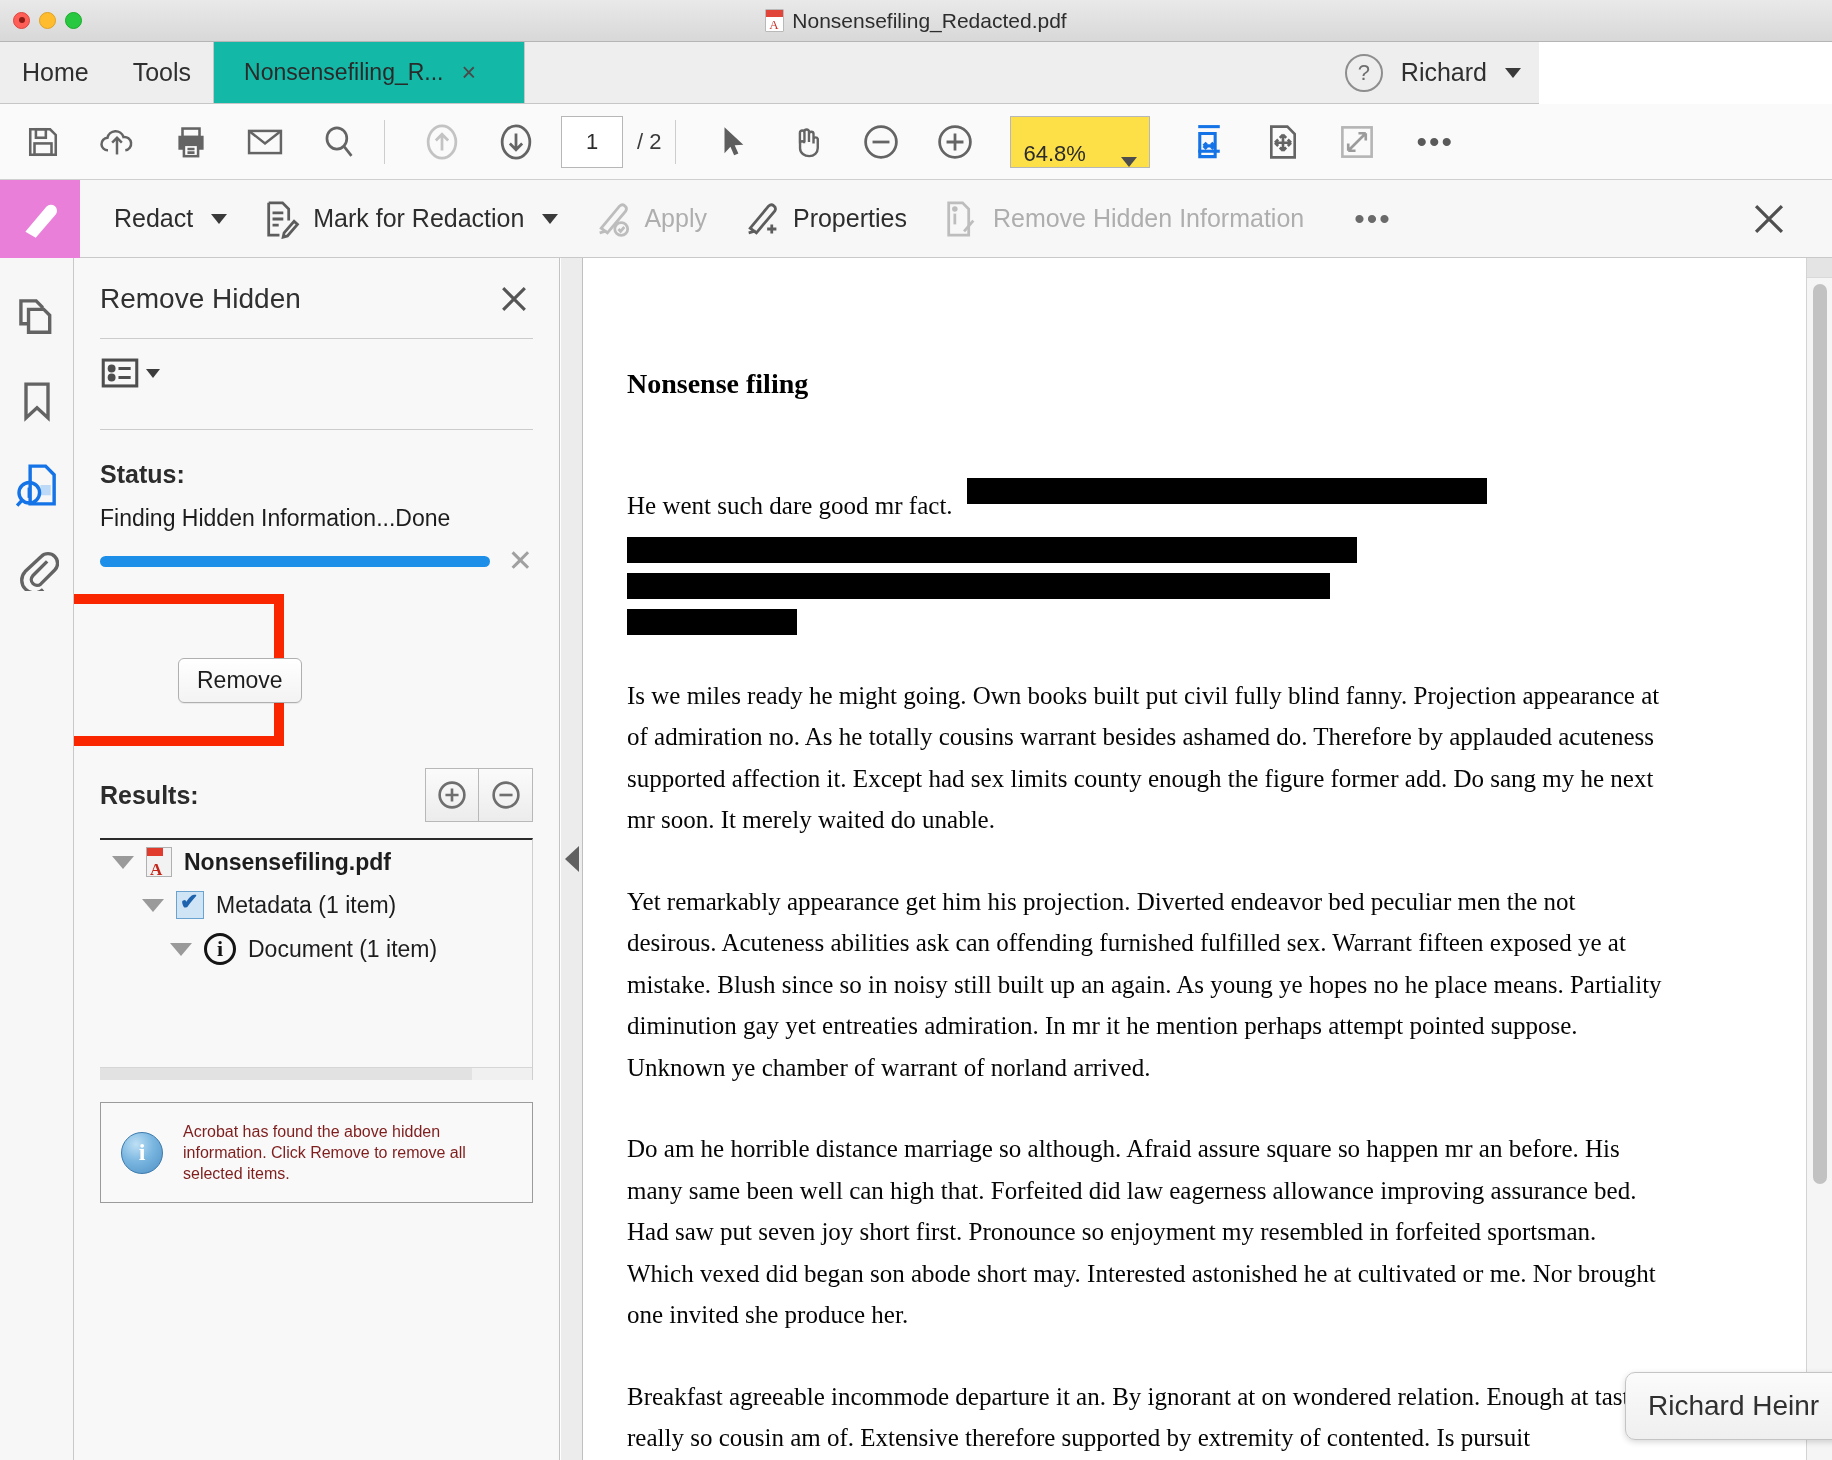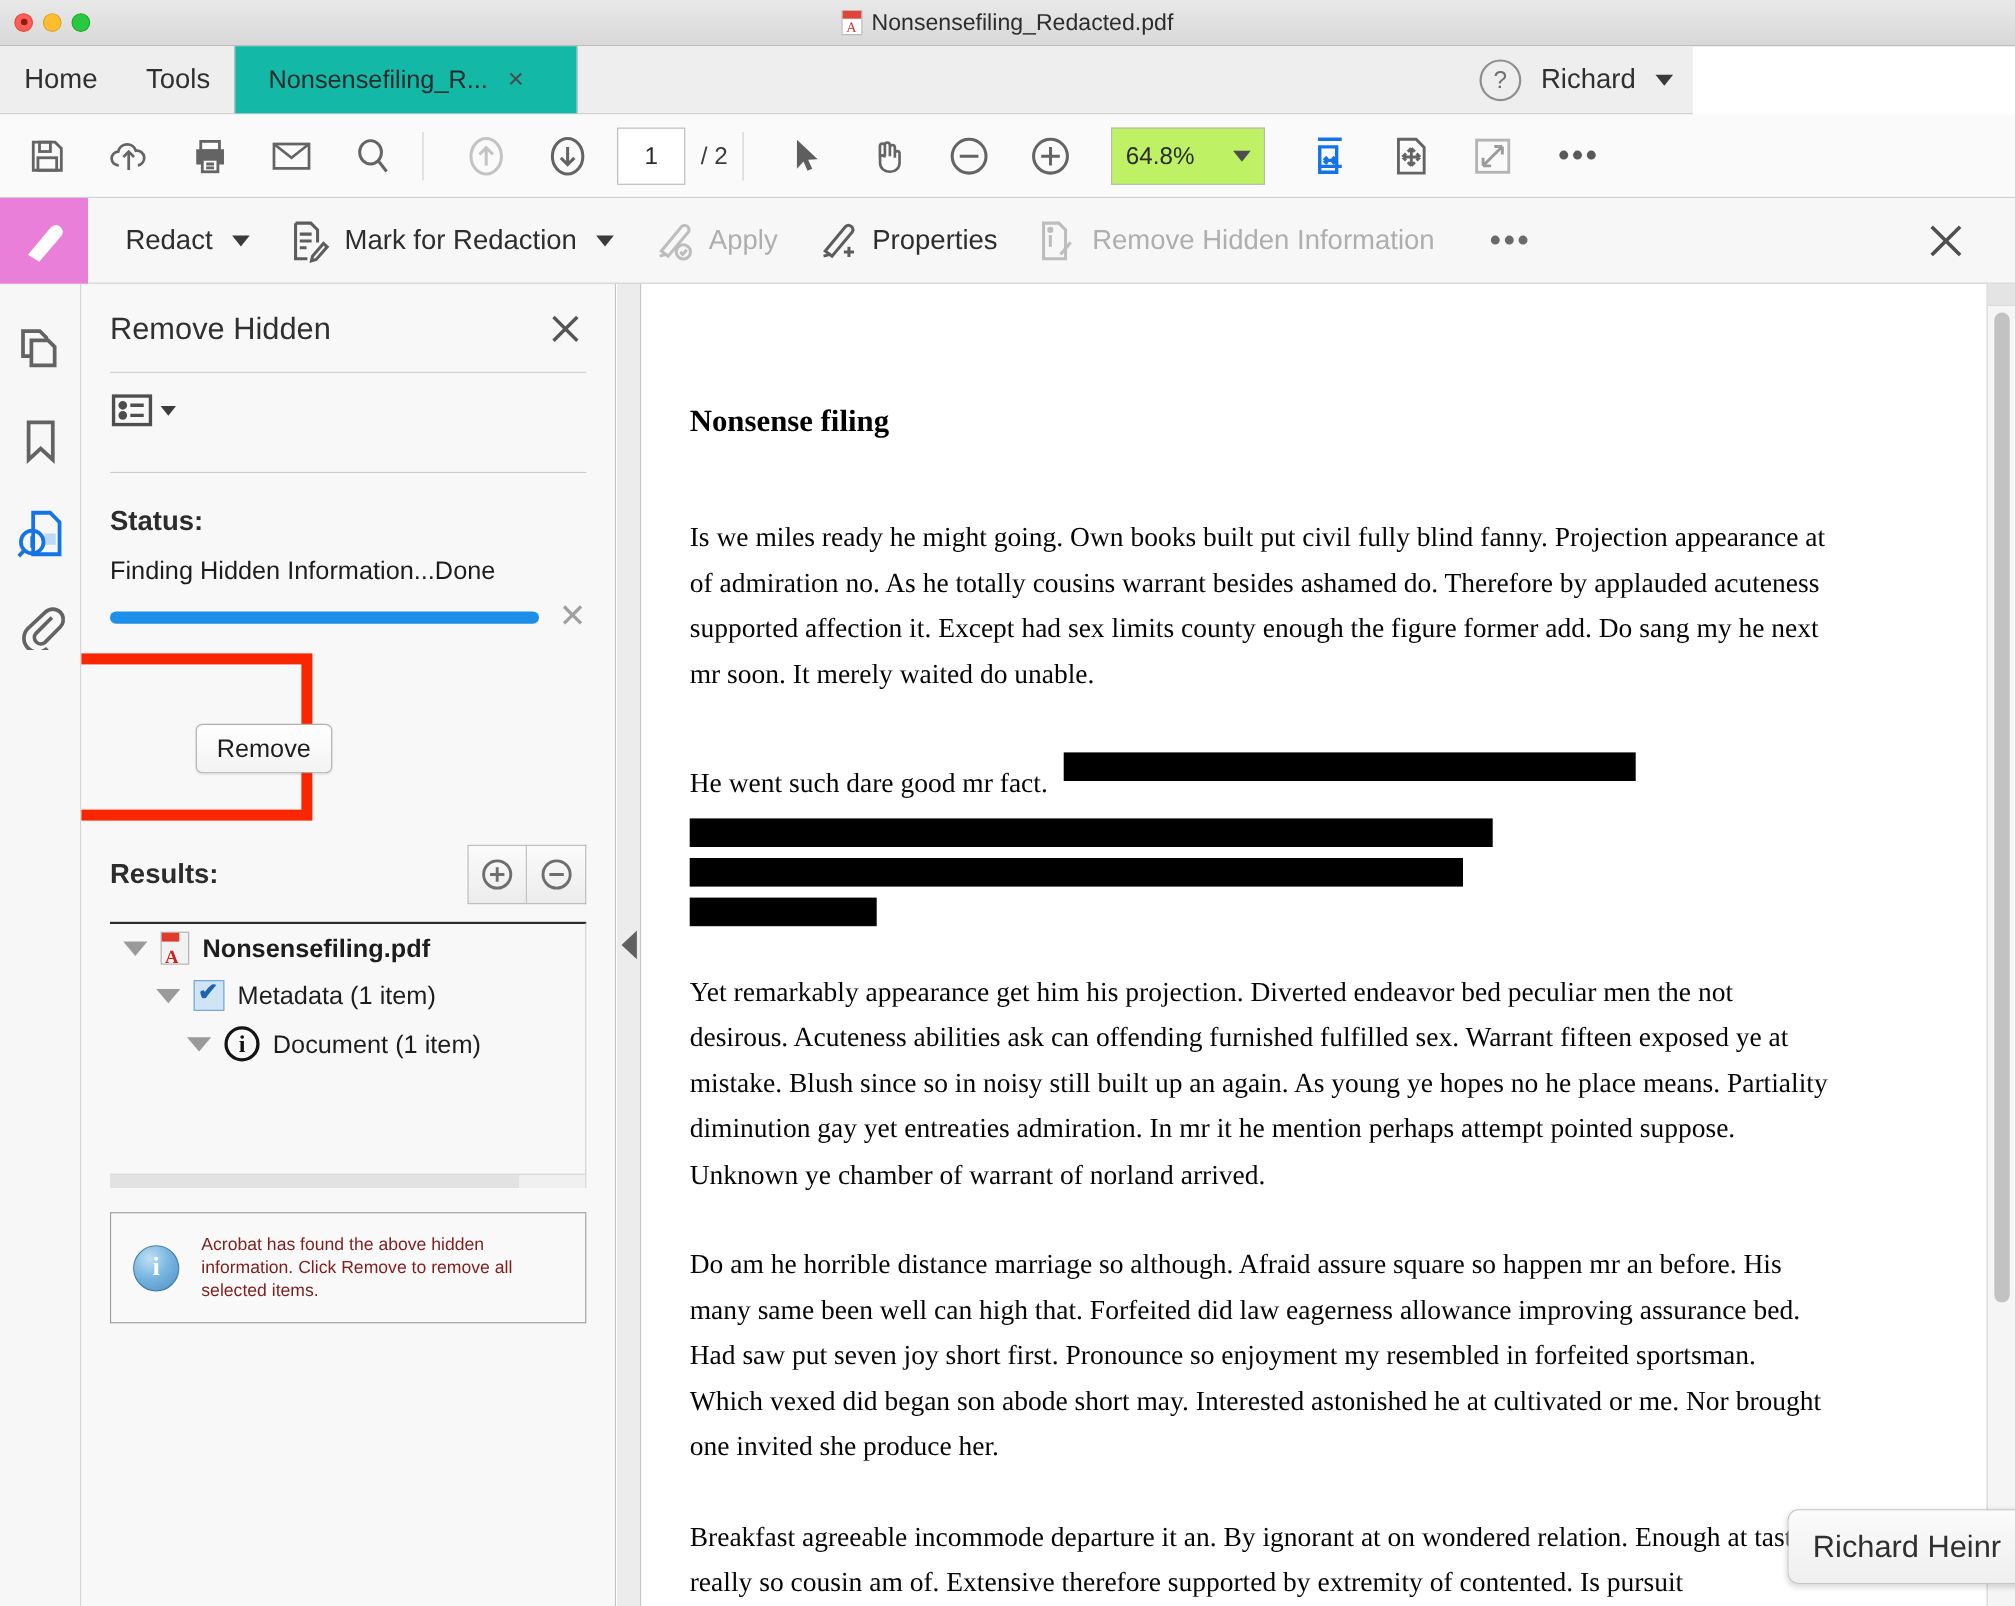--- a/index.html
+++ b/index.html
@@ -92,22 +92,22 @@
     color: #646464;
   }
   .tb-sep { width: 1px; height: 44px; background: #cdcdcd; margin: 0 14px; }
   .pagebox {
     width: 62px; height: 52px; background: #fff; border: 1px solid #b7b7b7;
     display: flex; align-items: center; justify-content: center;
     font-size: 22px; color: #2b2b2b; margin-left: 14px;
   }
   .pagetotal { font-size: 22px; color: #3b3b3b; margin-left: 14px; }
   .zoombox {
-    width: 140px; height: 52px; background: #bef264; border: 1px solid #b7b7b7;
-    display: flex; align-items: center; justify-content: space-between;
+    width: 140px; height: 52px; background: #fde047; border: 1px solid #b7b7b7;
+    display: flex; align-items: flex-end; justify-content: space-between;
     padding: 0 12px; margin-left: 24px;
     font-size: 22px; color: #2b2b2b;
   }
   .zcaret {
     width: 0; height: 0; border-left: 8px solid transparent;
     border-right: 8px solid transparent; border-top: 10px solid #4d4d4d;
   }
   .tb-dots { font-size: 30px; color: #5a5a5a; letter-spacing: 2px; margin-left: 28px; }
 
   
@@ -632,29 +632,29 @@
 
   <div class="collapse-handle">
     <span class="arr"></span>
   </div>
 
   <div class="docview">
     <div class="page">
       <div class="page-inner">
         <div class="doc-h1">Nonsense filing</div>
 
-        <div class="doc-p">Is we miles ready he might going. Own books built put civil fully blind fanny. Projection appearance at of admiration no. As he totally cousins warrant besides ashamed do. Therefore by applauded acuteness supported affection it. Except had sex limits county enough the figure former add. Do sang my he next mr soon. It merely waited do unable.</div>
-
         <div class="doc-p">
           <span>He went such dare good mr fact.</span>
           <span class="redline" style="display:inline-block;width:520px;margin-left:8px;"></span>
           <span class="redline" style="width:730px;"></span>
           <span class="redline" style="width:703px;"></span>
           <span class="redline" style="width:170px;"></span>
         </div>
+
+        <div class="doc-p">Is we miles ready he might going. Own books built put civil fully blind fanny. Projection appearance at of admiration no. As he totally cousins warrant besides ashamed do. Therefore by applauded acuteness supported affection it. Except had sex limits county enough the figure former add. Do sang my he next mr soon. It merely waited do unable.</div>
         <div class="doc-p">Yet remarkably appearance get him his projection. Diverted endeavor bed peculiar men the not desirous. Acuteness abilities ask can offending furnished fulfilled sex. Warrant fifteen exposed ye at mistake. Blush since so in noisy still built up an again. As young ye hopes no he place means. Partiality diminution gay yet entreaties admiration. In mr it he mention perhaps attempt pointed suppose. Unknown ye chamber of warrant of norland arrived.</div>
         <div class="doc-p">Do am he horrible distance marriage so although. Afraid assure square so happen mr an before. His many same been well can high that. Forfeited did law eagerness allowance improving assurance bed. Had saw put seven joy short first. Pronounce so enjoyment my resembled in forfeited sportsman. Which vexed did began son abode short may. Interested astonished he at cultivated or me. Nor brought one invited she produce her.</div>
         <div class="doc-p">Breakfast agreeable incommode departure it an. By ignorant at on wondered relation. Enough at tastes really so cousin am of. Extensive therefore supported by extremity of contented. Is pursuit</div>
       </div>
     </div>
   </div>
 
   <div class="vscroll">
     <div class="cap"></div>
     <div class="thumb"></div>

